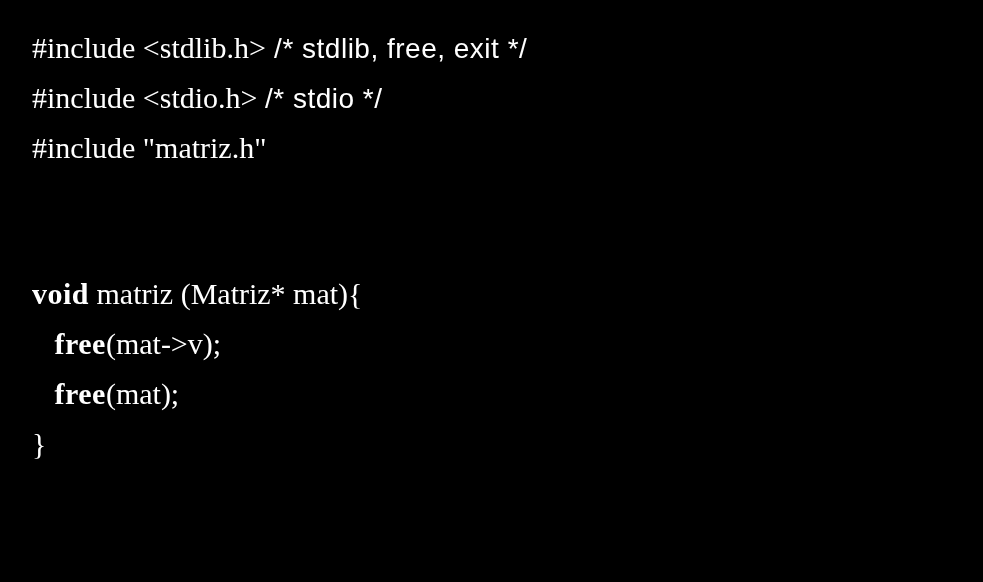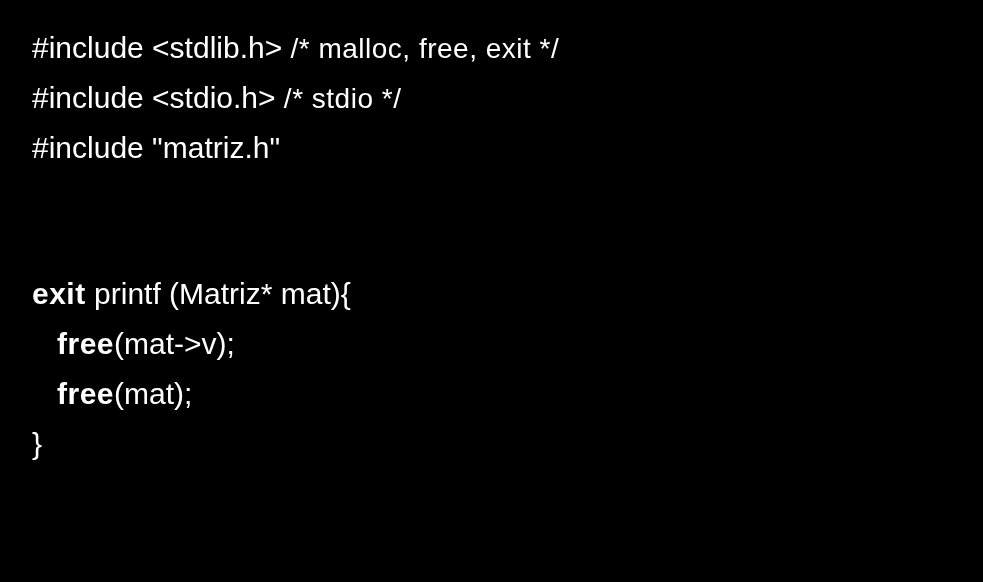--- a/index.html
+++ b/index.html
@@ -11,40 +11,40 @@
       box-sizing: border-box;
       font-family: "Courier New", Courier, monospace;
       color: #ffffff;
       font-size: 30px;
       line-height: 1.6;
     }
     .line {
       white-space: pre;
     }
     .mono {
-      font-family: Liberation Sans, sans-serif;
+      font-family: Liberation Serif, serif;
       text-align: right;
     }
     .comment {
       font-family: Arial, Helvetica, sans-serif;
       font-size: 28px;
       letter-spacing: 0.5px;
     }
     .bold {
       font-weight: bold;
       letter-spacing: 0.5px;
     }
     .blank {
       height: 48px;
     }
   </style>
 </head>
 <body>
 
-<div class="line"><span class="mono">#include &lt;stdlib.h&gt;</span><span class="comment"> /* malloc, free, exit */</span></div>
+<div class="line"><span class="mono">#include &lt;stdlib.h&gt;</span><span class="comment"> /* stdlib, free, exit */</span></div>
 <div class="line"><span class="mono">#include &lt;stdio.h&gt; </span><span class="comment">/* stdio */</span></div>
 <div class="line"><span class="mono">#include "matriz.h"</span></div>
 <div class="blank"></div>
 <div class="blank"></div>
-<div class="line"><span class="mono bold">exit</span><span class="mono"> printf (Matriz* mat){</span></div>
+<div class="line"><span class="mono bold">void</span><span class="mono"> matriz (Matriz* mat){</span></div>
 <div class="line"><span class="mono">   </span><span class="mono bold">free</span><span class="mono">(mat-&gt;v);</span></div>
 <div class="line"><span class="mono">   </span><span class="mono bold">free</span><span class="mono">(mat);</span></div>
 <div class="line"><span class="mono">}</span></div>
 
 </body></html>

